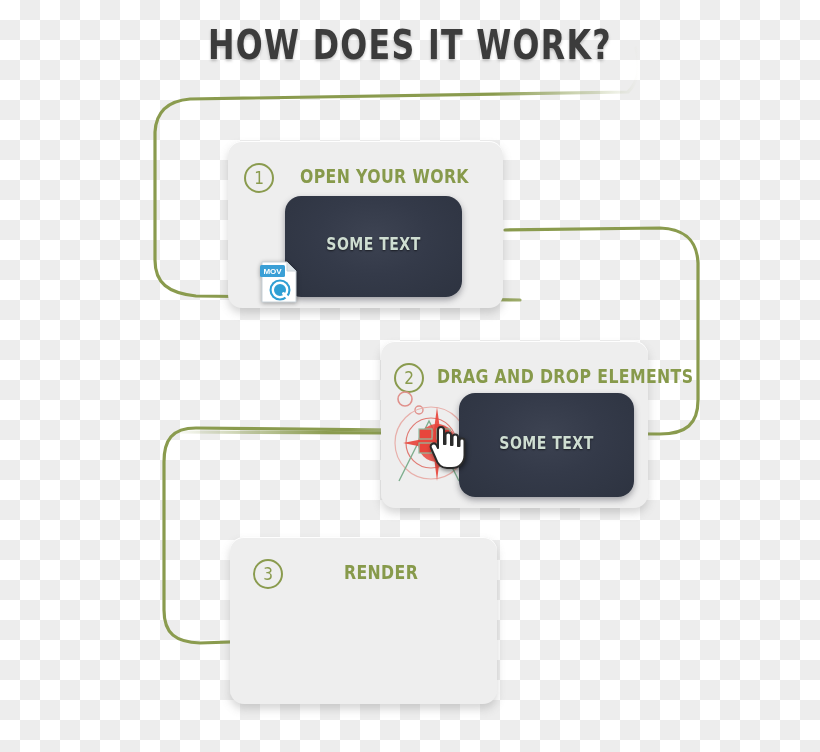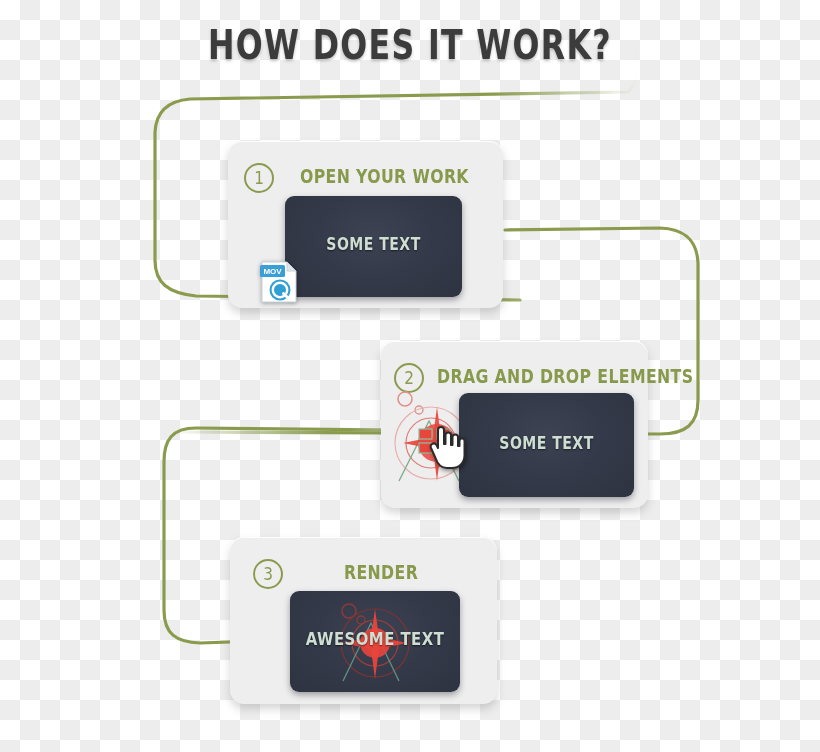--- a/index.html
+++ b/index.html
@@ -49,21 +49,21 @@
   }
   .card-title{
     position:absolute;
     font-family:"Liberation Sans Narrow","DejaVu Sans Condensed","Liberation Sans",sans-serif;
     font-weight:bold;font-size:19px;letter-spacing:.4px;
     color:#879a4b;white-space:nowrap;
     transform:scaleX(.92);transform-origin:left center;
   }
   .screen{
     position:absolute;
-    border-radius:9px;
+    border-radius:16px;
     background:radial-gradient(ellipse at 50% 40%, #3d4352 0%, #343a49 45%, #2d3340 100%);
     box-shadow:0 3px 6px rgba(60,60,70,.45);
     overflow:hidden;
   }
   .screen-text{
     position:absolute;left:0;width:100%;text-align:center;
     font-family:"Liberation Sans Narrow","DejaVu Sans Condensed","Liberation Sans",sans-serif;
     font-weight:bold;letter-spacing:.5px;
     color:#cfded2;
     text-shadow:0 1px 2px rgba(0,0,0,.55);
@@ -171,29 +171,15 @@
       <path d="M16 20 L16 12 M23 21 L23 15 M30 22 L30 17" fill="none" stroke="#2b2b2b" stroke-width="1.4" stroke-linecap="round"></path>
     </svg>
   </div>
 
   <div class="card" style="left:230px;top:537px;width:267px;height:167px;">
 
     <div class="badge" style="left:23px;top:22px;">3</div>
 
     <div class="card-title" style="left:114px;top:24px;">RENDER</div>
 
-    <div class="screen" style="left:60px;top:54px;width:170px;height:101px;">
-
-      <svg class="deco" style="left:25px;top:2px;width:118px;height:99px;" viewBox="0 0 118 99">
-        <circle cx="34" cy="18" r="7" fill="none" stroke="#8e3a38" stroke-width="1.5"></circle>
-        <circle cx="46" cy="27" r="4" fill="none" stroke="#8e3a38" stroke-width="1.3"></circle>
-        <circle cx="60" cy="50" r="34" fill="none" stroke="#7a3533" stroke-width="1.2"></circle>
-        <circle cx="60" cy="50" r="23" fill="none" stroke="#9c3f3c" stroke-width="1.2"></circle>
-        <path d="M28 88 L56 30 L84 88" fill="none" stroke="#5e8d83" stroke-width="1.4"></path>
-        <path d="M60 16 L64 44 L92 50 L64 56 L60 86 L56 56 L28 50 L56 44 Z" fill="#e8453c" opacity=".95"></path>
-        <circle cx="60" cy="50" r="15" fill="#e8453c" opacity=".9"></circle>
-      </svg>
-
-      <div class="screen-text" style="top:37px;font-size:18px;">AWESOME TEXT</div>
-    </div>
   </div>
 
 </div>
 
 </body></html>

